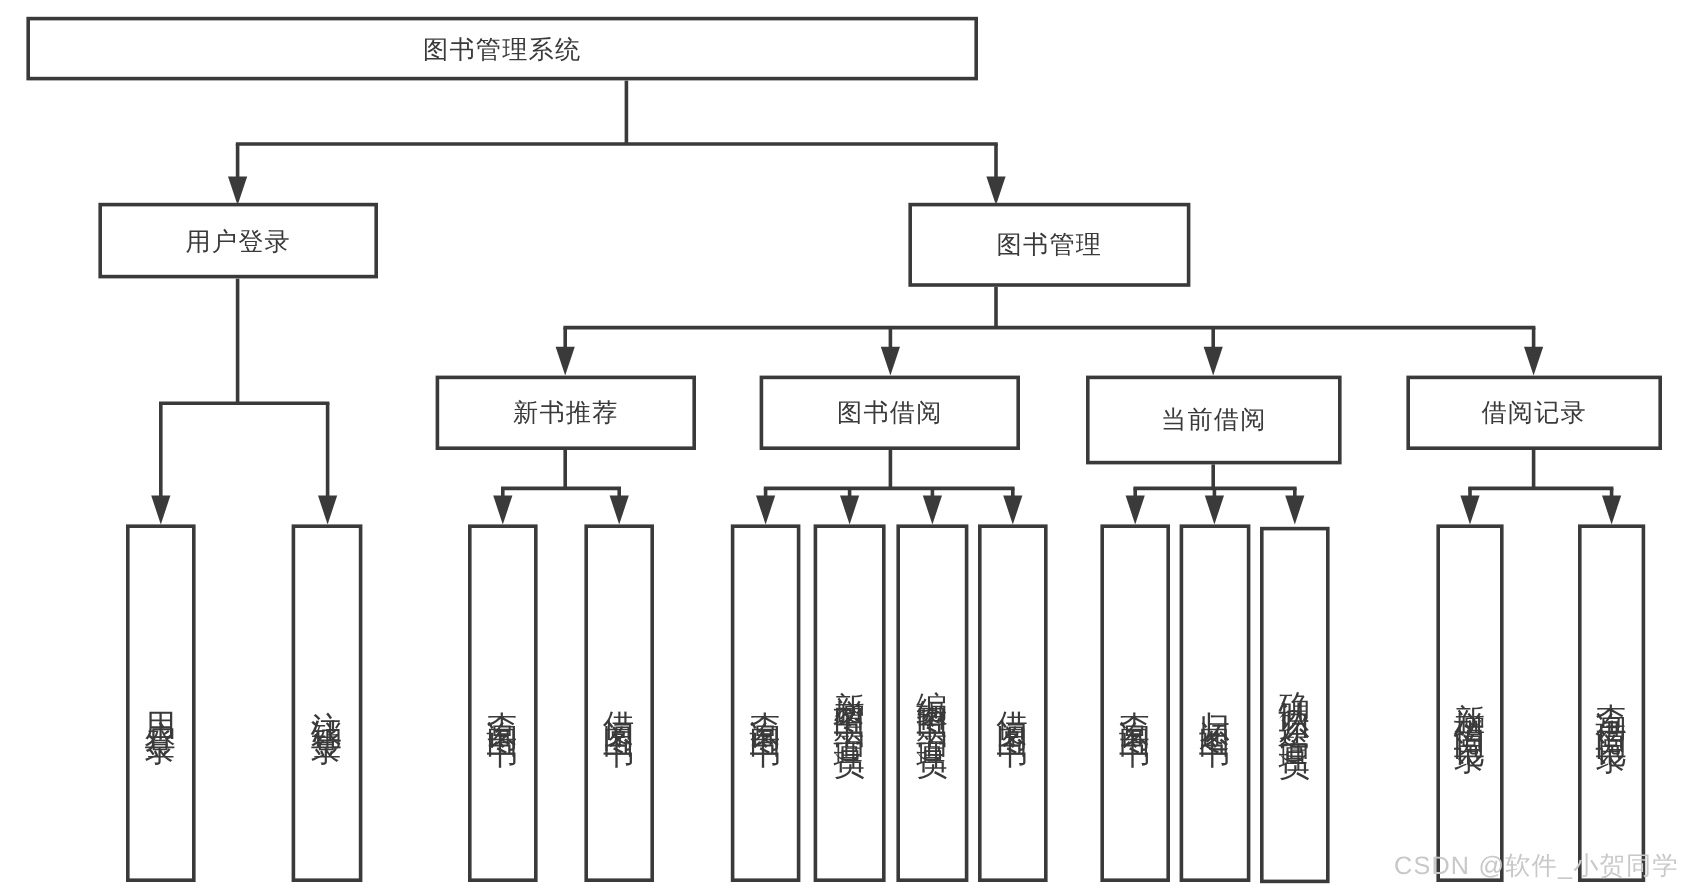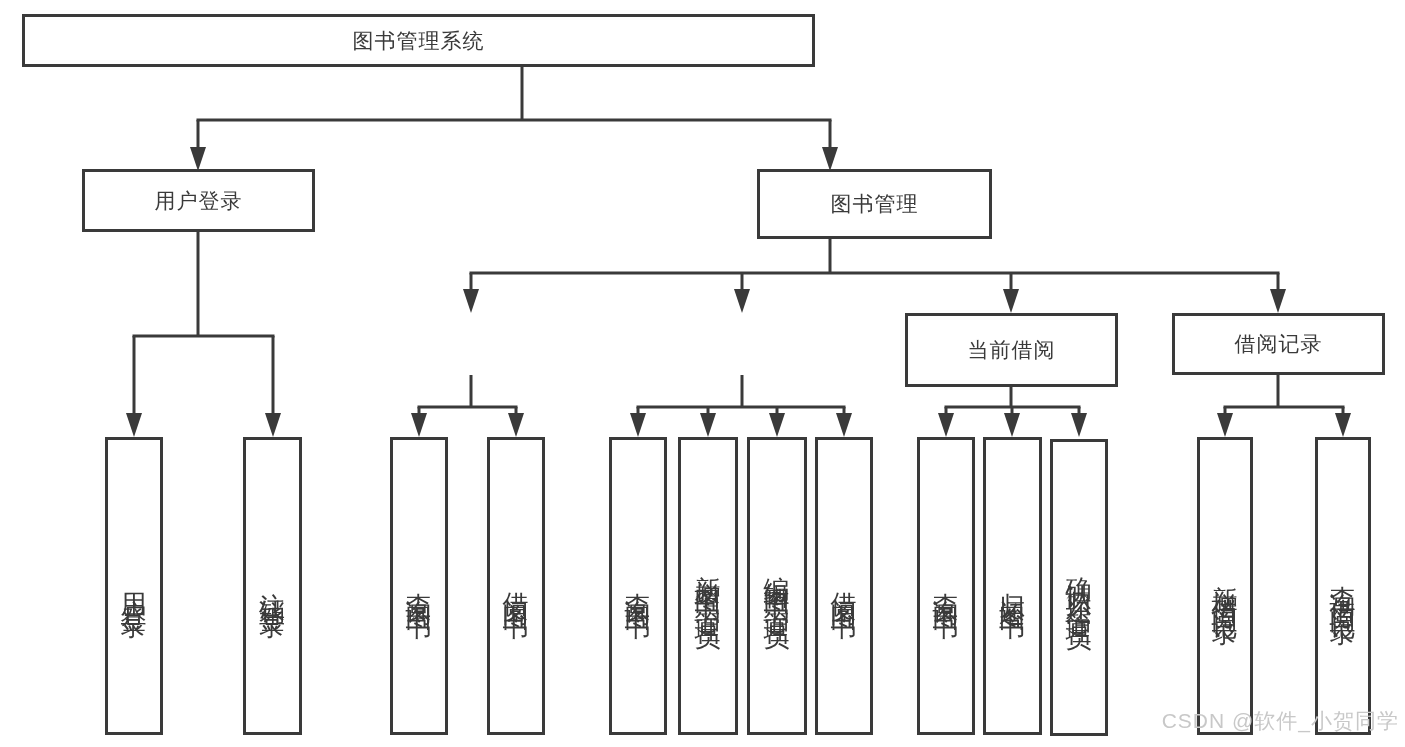--- a/index.html
+++ b/index.html
@@ -130,20 +130,26 @@
     <span>图书管理系统</span>
   </div>
 
   <div class="node hbox" style="left:82px; top:169px; width:233px; height:63px;">
     <span>用户登录</span>
   </div>
   <div class="node hbox" style="left:712px; top:169px; width:235px; height:70px;margin-left:45px;">
     <span>图书管理</span>
   </div>
 
+  <div class="node hbox" style="left:363px; top:313px; width:217px; height:62px;">
+    <span>新书推荐</span>
+  </div>
+  <div class="node hbox" style="left:633px; top:313px; width:217px; height:62px;">
+    <span>图书借阅</span>
+  </div>
   <div class="node hbox" style="left:905px; top:313px; width:213px; height:74px;">
     <span>当前借阅</span>
   </div>
   <div class="node hbox" style="left:1172px; top:313px; width:213px; height:62px;">
     <span>借阅记录</span>
   </div>
 
   <div class="node vbox" style="left:105px; top:437px; width:58px; height:298px;">
     <span>用户登录</span>
   </div>

